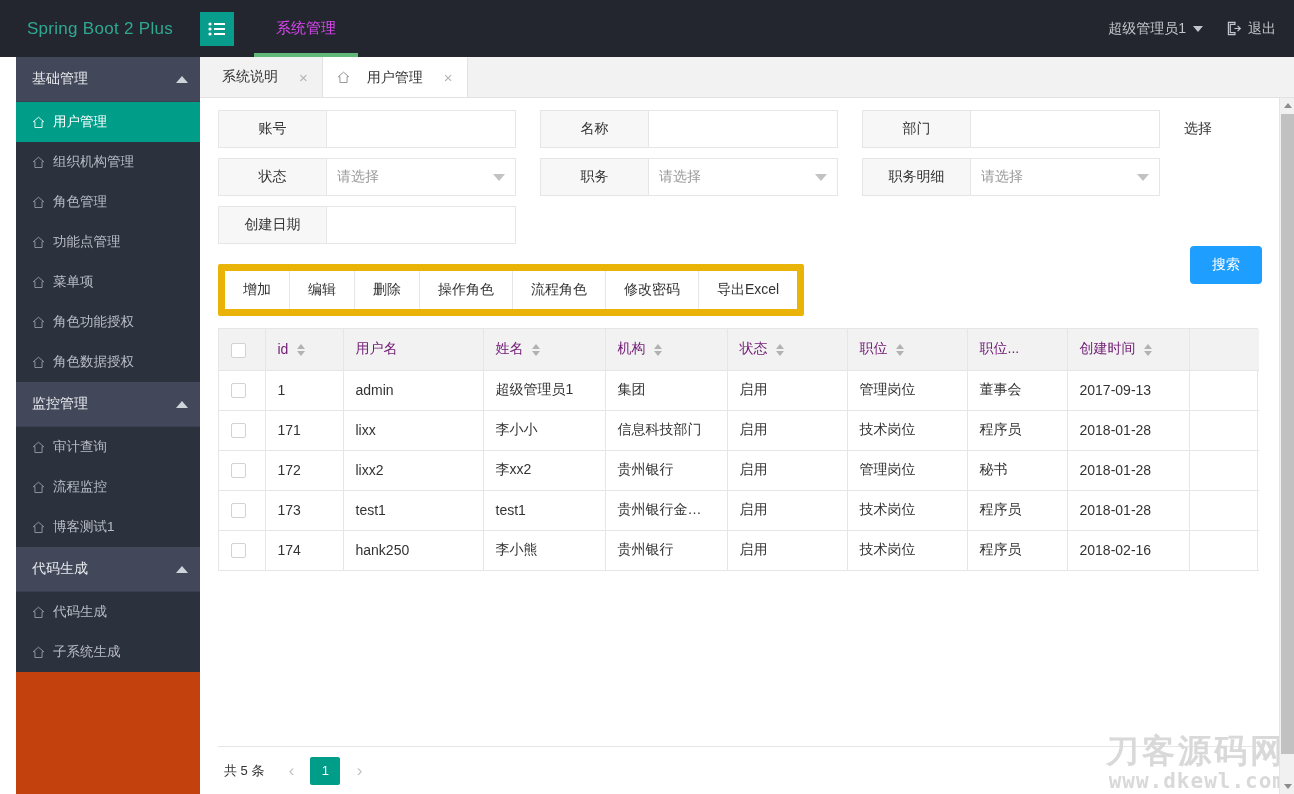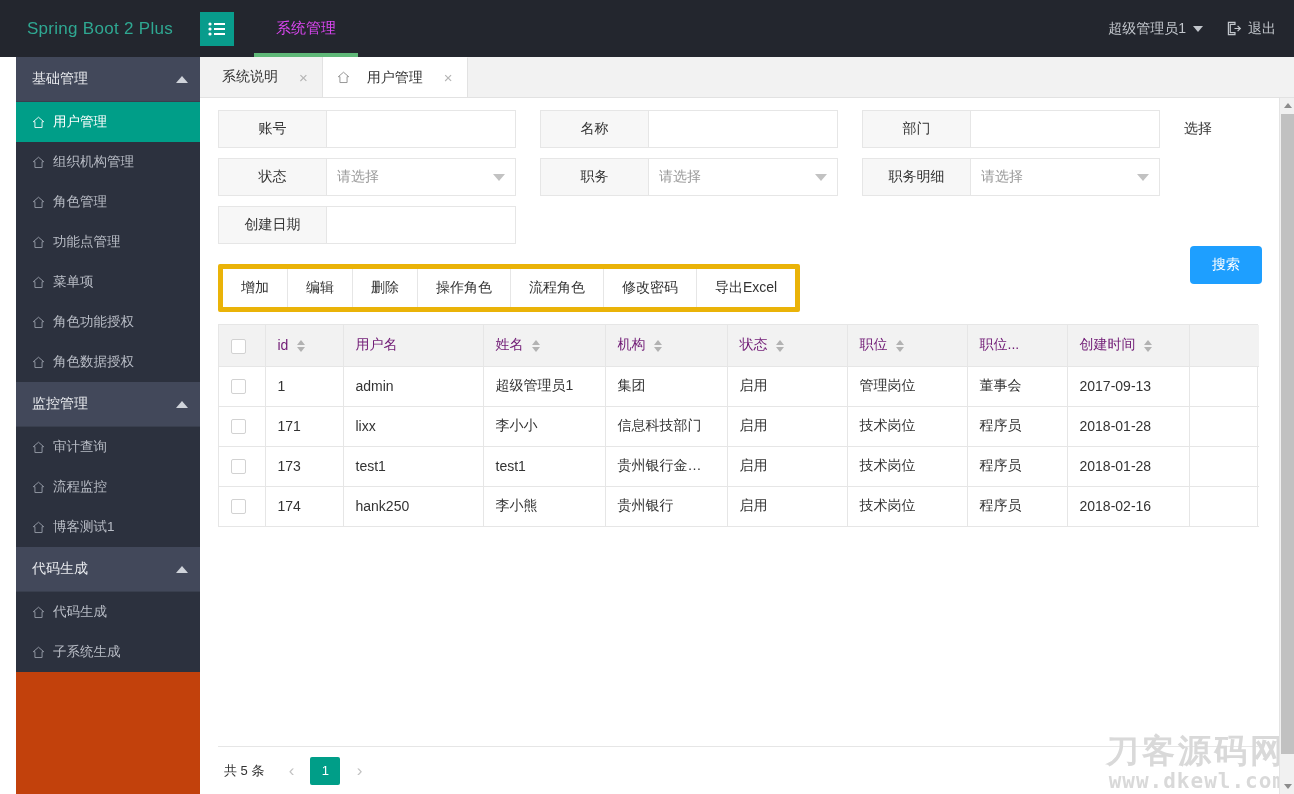--- a/index.html
+++ b/index.html
@@ -143,21 +143,21 @@
   }
   .searchbtn {
     position: absolute; right: 32px; top: 148px;
     background: #1E9FFF; color: #fff; border: none; border-radius: 4px;
     height: 38px; padding: 0 22px; font-size: 14px; cursor: pointer;
     font-family: "Liberation Sans", sans-serif;
   }
 
   
   .toolbar {
-    margin: 10px 0 0 18px; display: flex; border: 5px solid #eab308;
+    margin: 10px 0 0 18px; display: flex; border: 7px solid #eab308;
     border-radius: 2px; width: fit-content; background: #fff; align-items: flex-end;
   }
   .toolbtn {
     height: 38px; padding: 0 18px; display: flex; align-items: center;
     font-size: 14px; color: #333; cursor: pointer;
     border-right: 1px solid #e6e6e6; background: #fff;
   }
   .toolbtn:last-child { border-right: none; }
 
   
@@ -539,20 +539,32 @@
               <td>李小小</td>
               <td>信息科技部门</td>
               <td>启用</td>
               <td>技术岗位</td>
               <td>程序员</td>
               <td>2018-01-28</td>
               <td></td>
             </tr>
             <tr>
               <td><span class="chk"></span></td>
+              <td>172</td>
+              <td>lixx2</td>
+              <td>李xx2</td>
+              <td>贵州银行</td>
+              <td>启用</td>
+              <td>管理岗位</td>
+              <td>秘书</td>
+              <td>2018-01-28</td>
+              <td></td>
+            </tr>
+            <tr>
+              <td><span class="chk"></span></td>
               <td>173</td>
               <td>test1</td>
               <td>test1</td>
               <td>贵州银行金…</td>
               <td>启用</td>
               <td>技术岗位</td>
               <td>程序员</td>
               <td>2018-01-28</td>
               <td></td>
             </tr>

